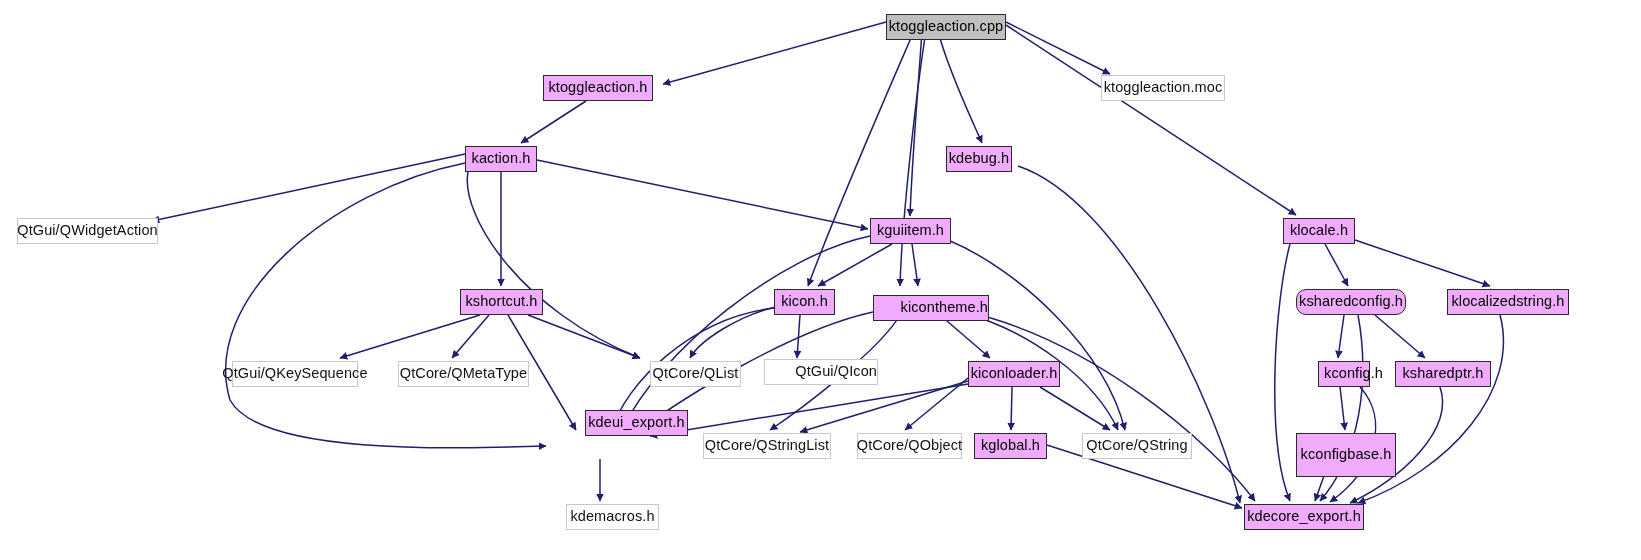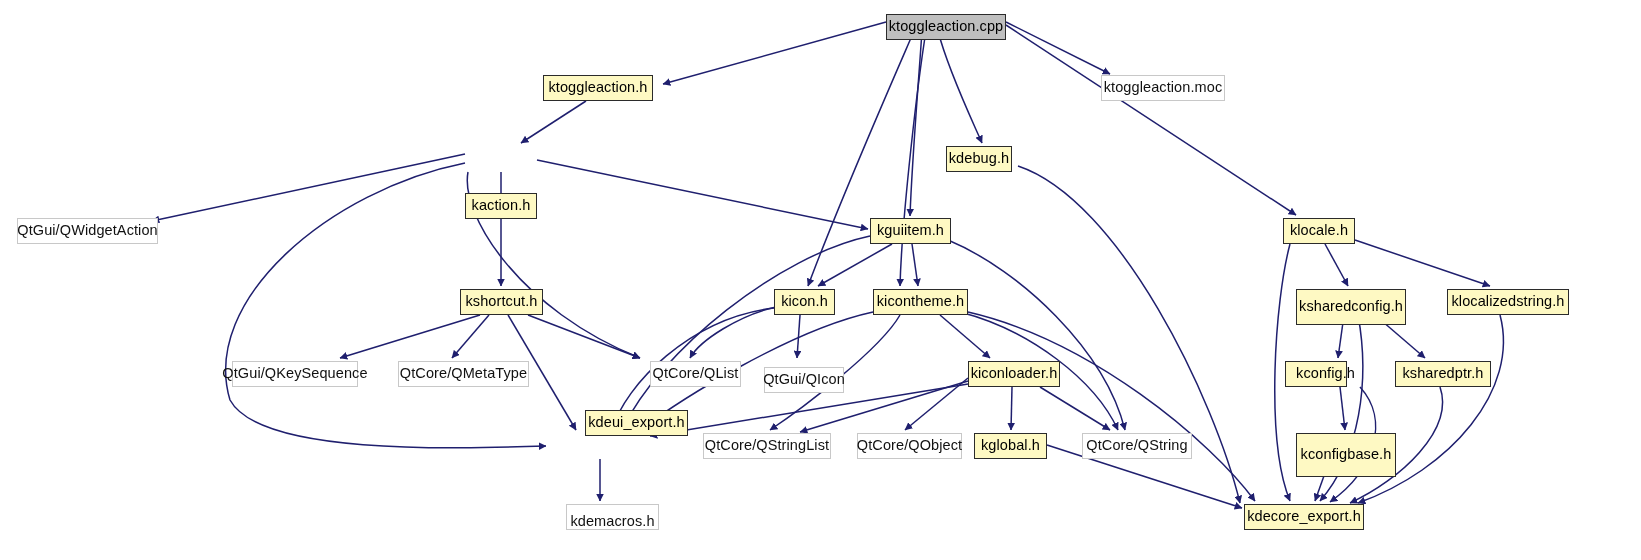--- a/index.html
+++ b/index.html
@@ -23,21 +23,21 @@
     height: 560px;
   }
   .node {
     position: absolute;
     box-sizing: border-box;
     display: flex;
     align-items: center;
     justify-content: center;
     font-size: 14.5px;
     color: #000000;
-    background: #fef9c3;
+    background: #f0abfc;
     white-space: nowrap;
     letter-spacing: 0.1px;
   }
   .node.kind-header {
     border: 1.6px solid #2b2b2b;
   }
   .node.kind-root {
     border: 1.6px solid #2b2b2b;
     background: #bfbfbf;
   }
@@ -122,63 +122,63 @@
       </div>
       <div class="node kind-header" style="left: 543px; top: 75px; width: 110px; height: 26px;">
         <span class="node-label">ktoggleaction.h</span>
       </div>
       <div class="node kind-external" style="left: 1089px; top: 75px; width: 124px; height: 26px;">
         <span class="node-label">ktoggleaction.moc</span>
       </div>
       <div class="node kind-header" style="left: 946px; top: 146px; width: 66px; height: 26px;">
         <span class="node-label">kdebug.h</span>
       </div>
-      <div class="node kind-header" style="left: 465px; top: 146px; width: 72px; height: 26px; margin-top: 47px;">
+      <div class="node kind-header" style="left: 465px; top: 146px; width: 72px; height: 26px;">
         <span class="node-label">kaction.h</span>
       </div>
       <div class="node kind-external" style="left: 5px; top: 218px; width: 141px; height: 26px;">
         <span class="node-label">QtGui/QWidgetAction</span>
       </div>
       <div class="node kind-header" style="left: 870px; top: 218px; width: 81px; height: 26px;">
         <span class="node-label">kguiitem.h</span>
       </div>
       <div class="node kind-header" style="left: 1283px; top: 218px; width: 72px; height: 26px;">
         <span class="node-label">klocale.h</span>
       </div>
       <div class="node kind-header" style="left: 460px; top: 289px; width: 83px; height: 26px;">
         <span class="node-label">kshortcut.h</span>
       </div>
       <div class="node kind-header" style="left: 774px; top: 289px; width: 61px; height: 26px;">
         <span class="node-label">kicon.h</span>
       </div>
-      <div class="node kind-header" style="left: 873px; top: 289px; width: 95px; height: 26px;">
+      <div class="node kind-header" style="left: 873px; top: 295px; width: 116px; height: 26px; justify-content: flex-end;">
         <span class="node-label">kicontheme.h</span>
       </div>
-      <div class="node kind-header" style="left: 1296px; top: 289px; width: 110px; height: 36px;">
+      <div class="node kind-header" style="left: 1296px; top: 289px; width: 110px; height: 26px; border-radius: 10px;">
         <span class="node-label">ksharedconfig.h</span>
       </div>
       <div class="node kind-header" style="left: 1447px; top: 289px; width: 122px; height: 26px;">
         <span class="node-label">klocalizedstring.h</span>
       </div>
       <div class="node kind-external" style="left: 220px; top: 361px; width: 126px; height: 26px;">
         <span class="node-label">QtGui/QKeySequence</span>
       </div>
       <div class="node kind-external" style="left: 386px; top: 361px; width: 131px; height: 26px;">
         <span class="node-label">QtCore/QMetaType</span>
       </div>
       <div class="node kind-external" style="left: 638px; top: 361px; width: 91px; height: 26px;">
         <span class="node-label">QtCore/QList</span>
       </div>
-      <div class="node kind-external" style="left: 752px; top: 367px; width: 80px; height: 26px;">
+      <div class="node kind-external" style="left: 752px; top: 359px; width: 114px; height: 26px; justify-content: flex-end;">
         <span class="node-label">QtGui/QIcon</span>
       </div>
       <div class="node kind-header" style="left: 968px; top: 361px; width: 92px; height: 26px;">
         <span class="node-label">kiconloader.h</span>
       </div>
-      <div class="node kind-header" style="left: 1285px; top: 361px; width: 62px; height: 26px; padding-left: 19px;">
+      <div class="node kind-header" style="left: 1318px; top: 361px; width: 52px; height: 26px; padding-left: 19px;">
         <span class="node-label">kconfig.h</span>
       </div>
       <div class="node kind-header" style="left: 1395px; top: 361px; width: 96px; height: 26px;">
         <span class="node-label">ksharedptr.h</span>
       </div>
       <div class="node kind-header" style="left: 549px; top: 410px; width: 103px; height: 26px; margin-left: 36px;">
         <span class="node-label">kdeui_export.h</span>
       </div>
       <div class="node kind-external" style="left: 691px; top: 433px; width: 128px; height: 26px;">
         <span class="node-label">QtCore/QStringList</span>
@@ -188,21 +188,21 @@
       </div>
       <div class="node kind-header" style="left: 974px; top: 433px; width: 73px; height: 26px;">
         <span class="node-label">kglobal.h</span>
       </div>
       <div class="node kind-external" style="left: 1070px; top: 433px; width: 110px; height: 26px;">
         <span class="node-label">QtCore/QString</span>
       </div>
       <div class="node kind-header" style="left: 1296px; top: 433px; width: 100px; height: 44px;">
         <span class="node-label">kconfigbase.h</span>
       </div>
-      <div class="node kind-external" style="left: 554px; top: 504px; width: 93px; height: 26px; align-items: flex-end;">
+      <div class="node kind-external" style="left: 554px; top: 504px; width: 93px; height: 26px;">
         <span class="node-label">kdemacros.h</span>
       </div>
       <div class="node kind-header" style="left: 1244px; top: 504px; width: 120px; height: 26px;">
         <span class="node-label">kdecore_export.h</span>
       </div>
     </div>
 
 </div>
 
 </body></html>

